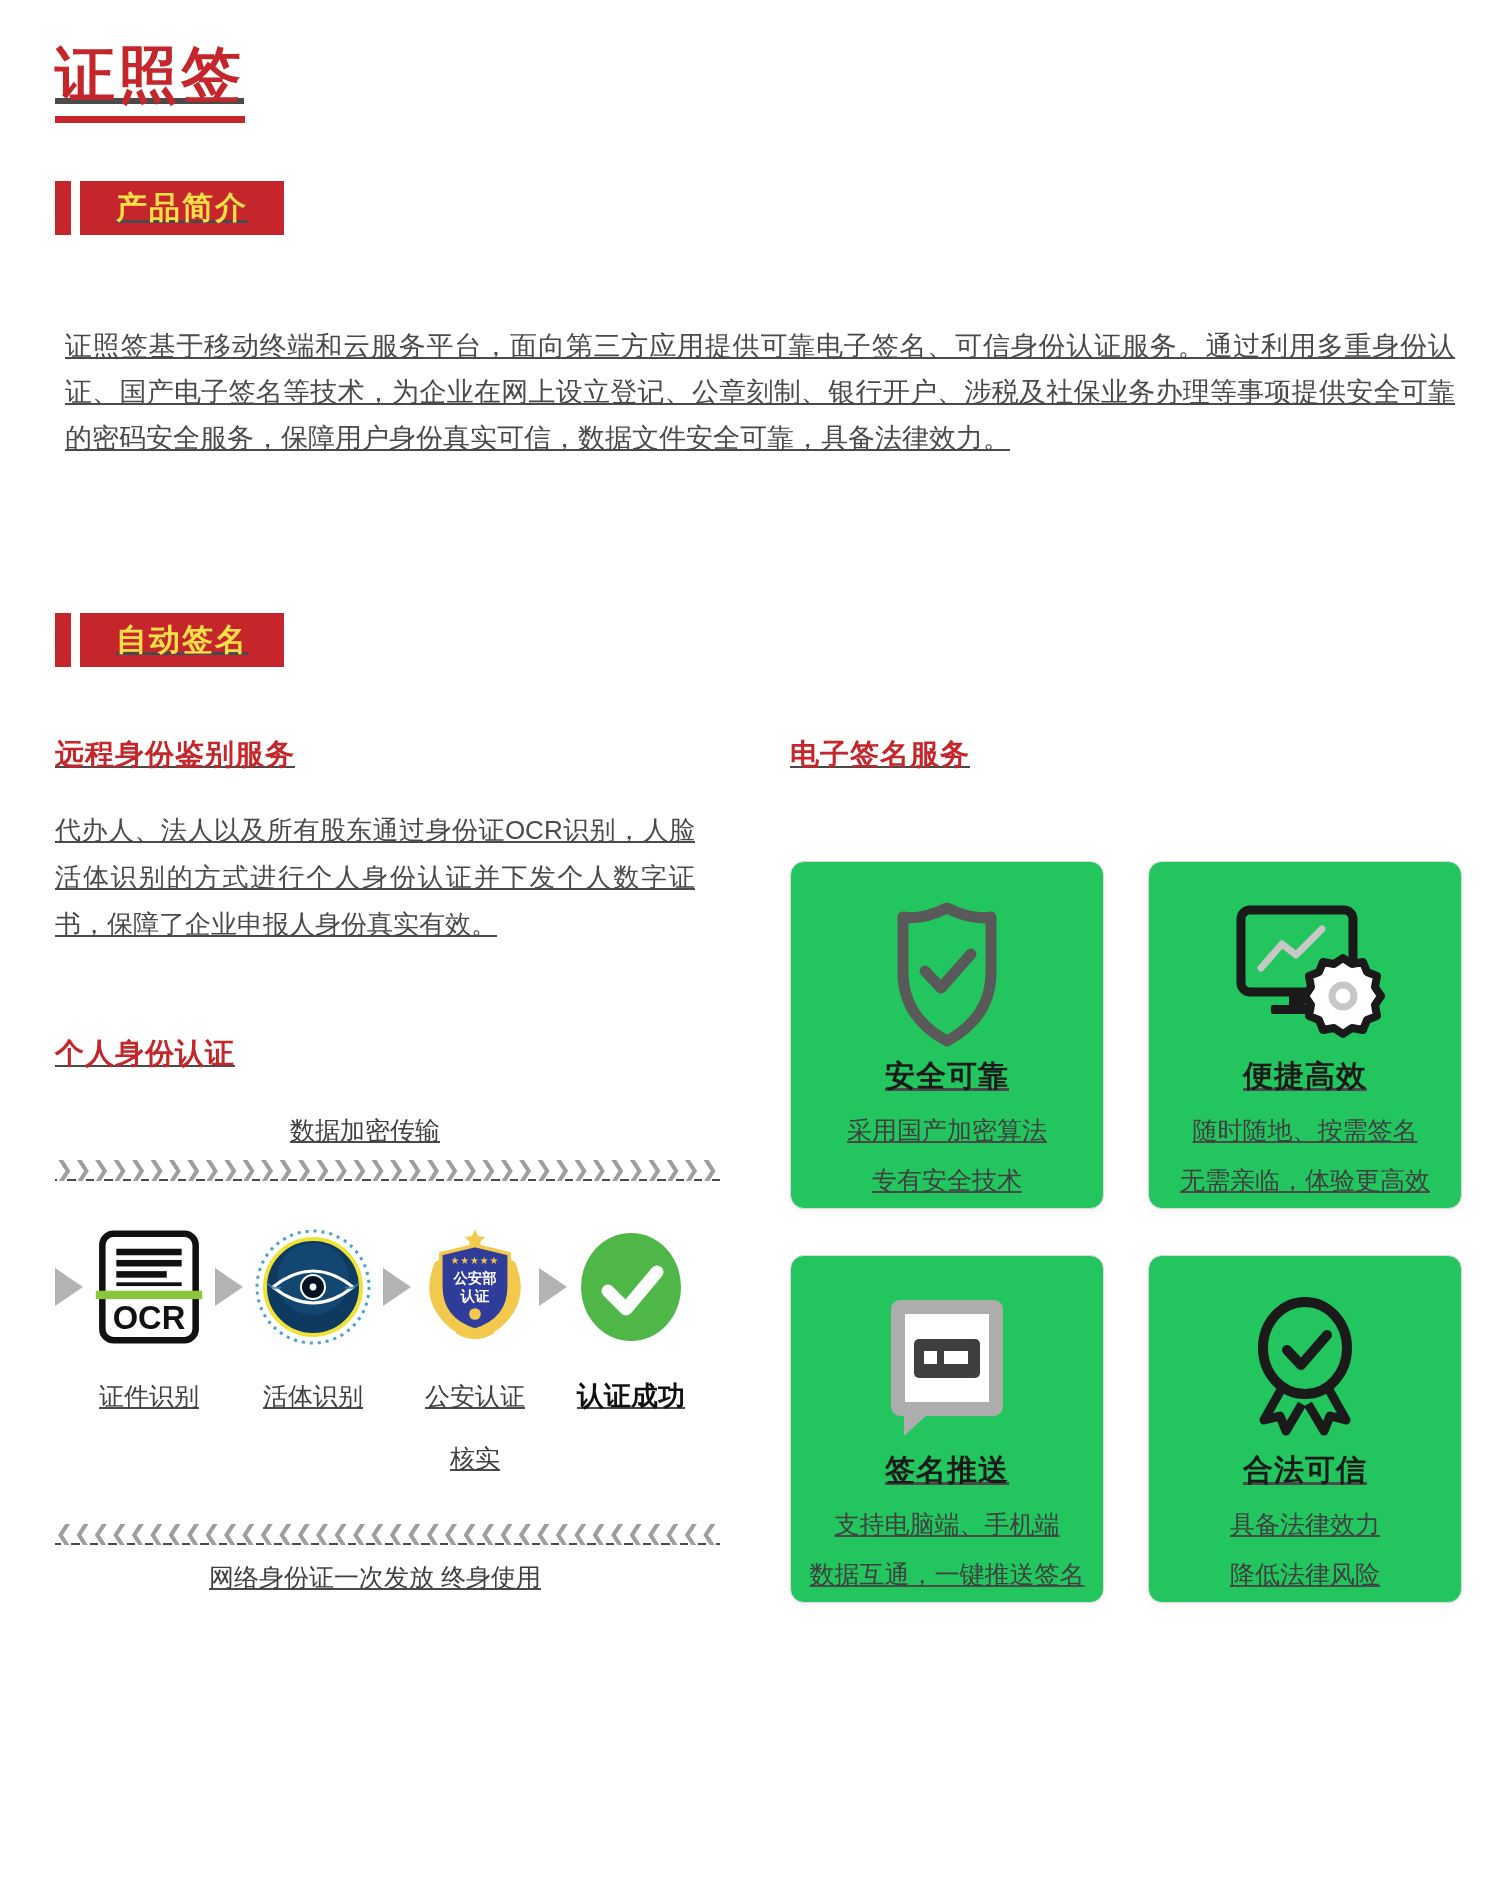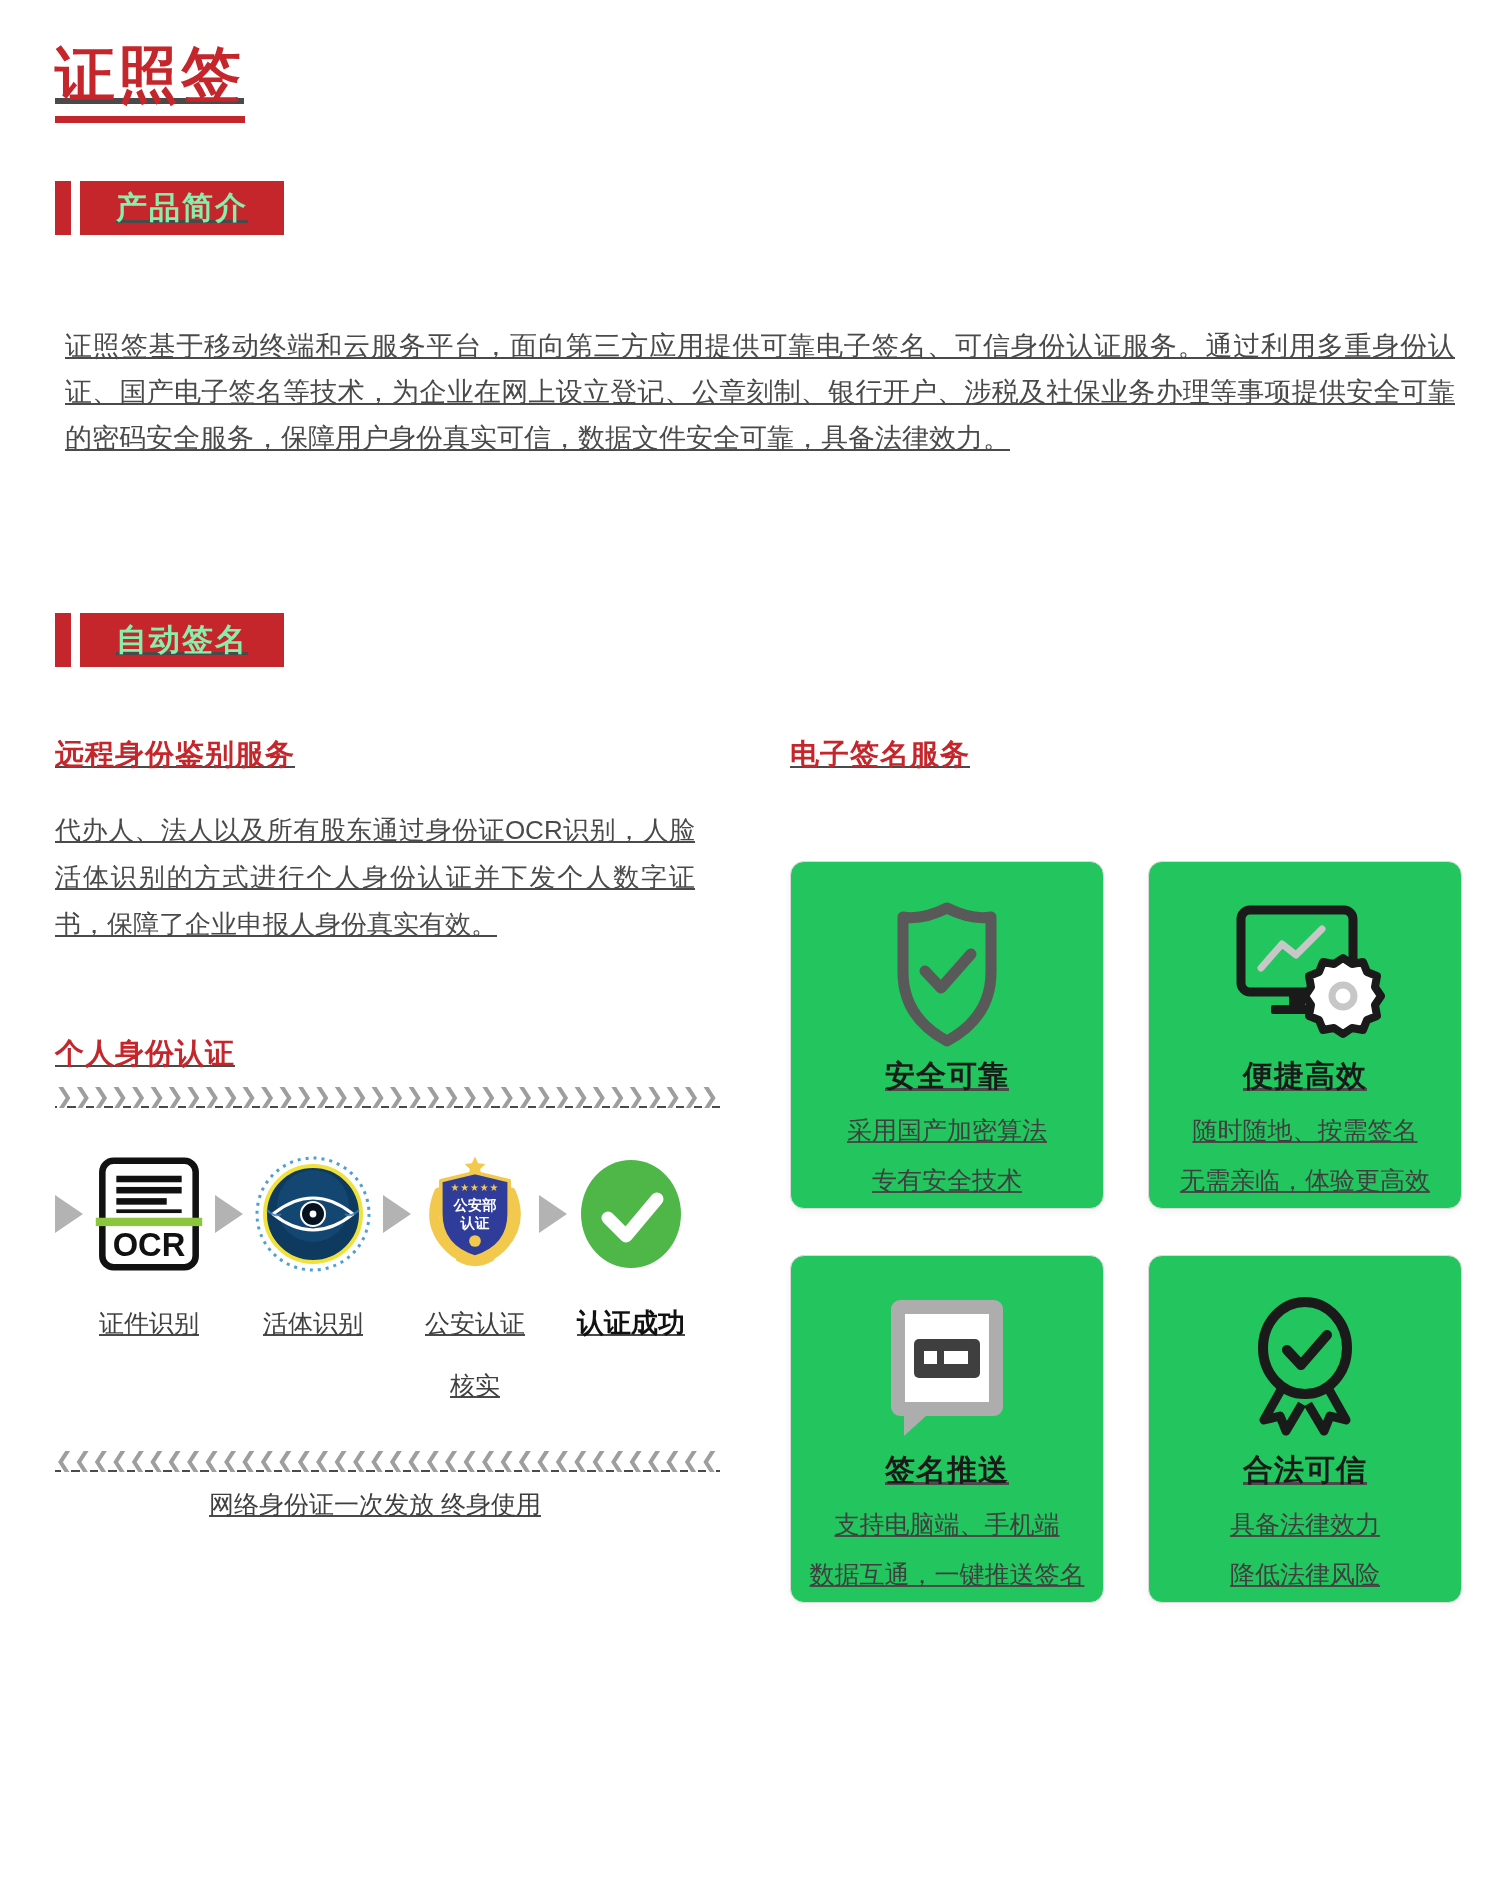--- a/index.html
+++ b/index.html
@@ -16,21 +16,21 @@
   }
   .page{width:1332px;min-height:1897px;padding:42px 30px 70px 55px;text-decoration:underline;}
 
   
   .page-title{font-size:60px;font-weight:700;color:var(--red);margin:0;letter-spacing:3px;line-height:1.1;}
   .title-underline{width:190px;height:7px;background:var(--red);margin-top:8px;}
 
   
   .section-header{display:flex;align-items:stretch;height:54px;}
   .section-header .bar{width:16px;background:var(--red);margin-right:9px;}
-  .section-header .box{background:var(--red);color:#86efac;font-size:31px;font-weight:700;
+  .section-header .box{background:var(--red);color:#fde047;font-size:31px;font-weight:700;
     display:flex;align-items:center;padding:0 36px;letter-spacing:2px;}
   .hdr-intro{margin-top:58px;}
   .hdr-features{margin-top:152px;}
 
   .intro-body{font-size:27px;line-height:46px;color:var(--body-gray);width:1390px;margin:88px 0 0 10px;text-align:justify;}
 
   
   .features-columns{display:flex;margin-top:68px;}
   .col-left{width:665px;flex:none;}
   .col-right{width:676px;flex:none;margin-left:70px;}
@@ -82,20 +82,21 @@
   </div>
 
   <div class="features-columns">
 
     <div class="col-left">
       <h3 class="col-title">远程身份鉴别服务</h3>
       <p class="col-body">代办人、法人以及所有股东通过身份证OCR识别，人脸活体识别的方式进行个人身份认证并下发个人数字证书，保障了企业申报人身份真实有效。</p>
 
       <h3 class="col-title flow-subtitle">个人身份认证</h3>
 
+      <div class="flow-top-label">数据加密传输</div>
       <div class="chevrons right">❯❯❯❯❯❯❯❯❯❯❯❯❯❯❯❯❯❯❯❯❯❯❯❯❯❯❯❯❯❯❯❯❯❯❯❯❯❯❯❯❯❯❯❯❯❯❯❯</div>
 
       <div class="flow-row">
 
 
         <span class="flow-arrow"></span>
 
         <div class="flow-step">
           <span class="step-icon">
             <svg width="112" height="116" viewBox="0 0 120 124">

